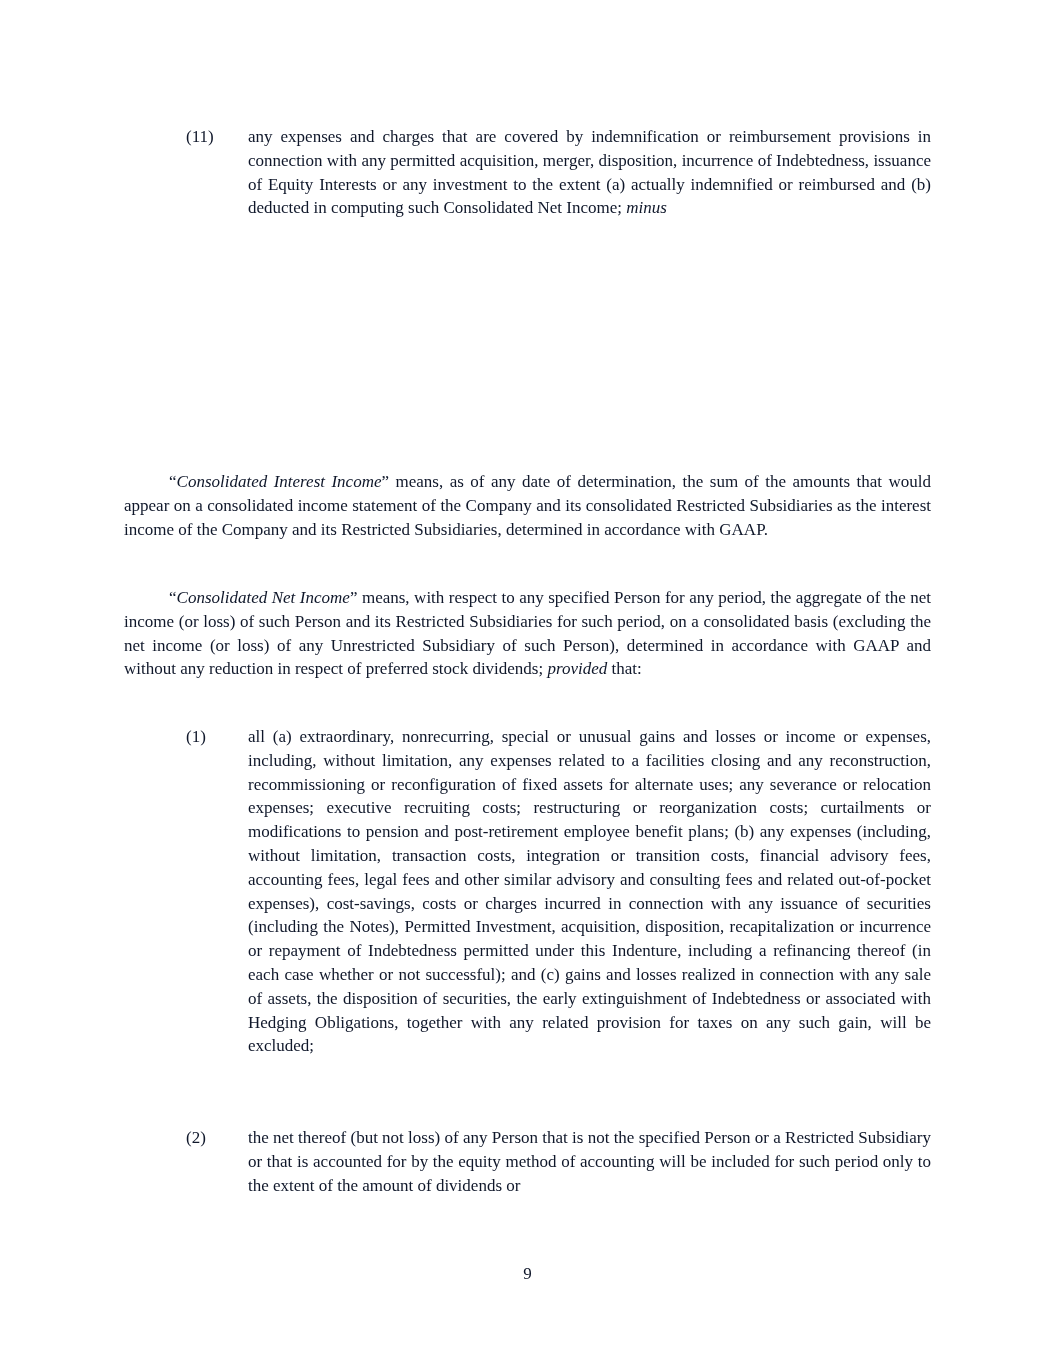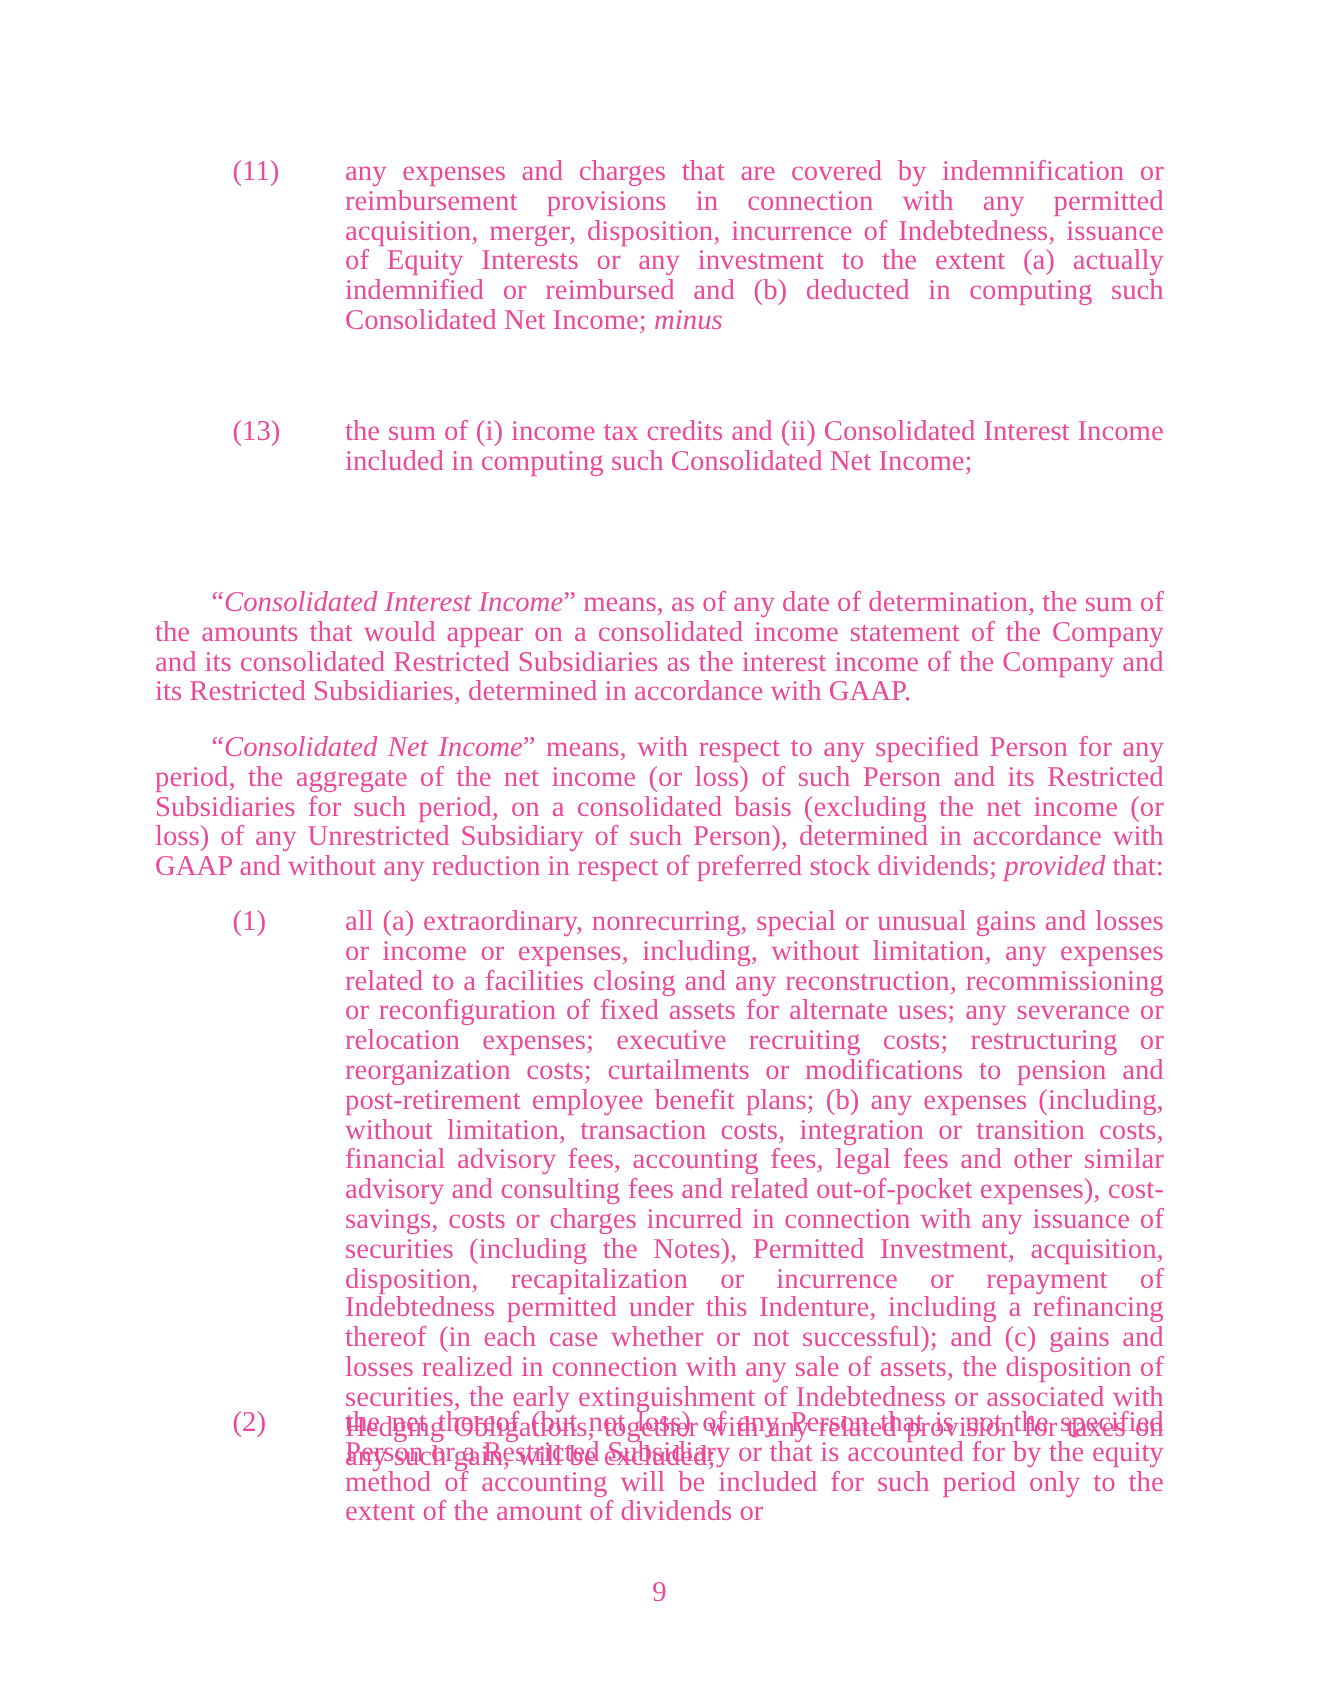--- a/index.html
+++ b/index.html
@@ -1,44 +1,40 @@
 <!DOCTYPE html>
 <html><head>
 <meta charset="utf-8">
 <style>
   html, body { margin: 0; padding: 0; background: #ffffff; }
   body { width: 1055px; height: 1365px; position: relative; overflow: hidden; }
   .page {
     position: absolute; left: 0; top: 0; width: 1055px; height: 1076px;
     font-family: "Liberation Serif", "DejaVu Serif", serif;
-    font-size: 23px; line-height: 23.8px; color: #ec4899;
+    font-size: 17px; line-height: 23.8px; color: #0f172a;
   }
   .item { position: absolute; left: 186px; width: 745px; }
   .item .num { position: absolute; left: 0; top: 0; }
-  .item .txt { margin-left: 90px; text-align: justify; }
+  .item .txt { margin-left: 62px; text-align: justify; }
   .para { position: absolute; left: 124px; width: 807px; text-align: justify; }
   .para.indent { text-indent: 45px; }
   em { font-style: italic; }
   .page-number { position: absolute; top: 1262px; left: 0; width: 1055px; text-align: center; }
 </style>
 </head>
 <body>
 
 <div class="page">
 
   <div class="item" style="top:125px;">
     <span class="num">(11)</span>
     <div class="txt"><span>any expenses and charges that are covered by indemnification or reimbursement provisions in connection with any permitted acquisition, merger, disposition, incurrence of Indebtedness, issuance of Equity Interests or any investment to the extent (a) actually indemnified or reimbursed and (b) deducted in computing such Consolidated Net Income; </span><em>minus</em></div>
   </div>
 
 
-  <div class="item" style="top:333px;">
-    <span class="num">(13)</span>
-    <div class="txt"><span>the sum of (i) income tax credits and (ii) Consolidated Interest Income included in computing such Consolidated Net Income;</span></div>
-  </div>
 
 
   <div class="para indent" style="top:470px;"><span>“</span><em>Consolidated Interest Income</em><span>”</span><span> means, as of any date of determination, the sum of the amounts that would appear on a consolidated income statement of the Company and its consolidated Restricted Subsidiaries as the interest income of the Company and its Restricted Subsidiaries, determined in accordance with GAAP.</span></div>
 
   <div class="para indent" style="top:586px;"><span>“</span><em>Consolidated Net Income</em><span>”</span><span> means, with respect to any specified Person for any period, the aggregate of the net income (or loss) of such Person and its Restricted Subsidiaries for such period, on a consolidated basis (excluding the net income (or loss) of any Unrestricted Subsidiary of such Person), determined in accordance with GAAP and without any reduction in respect of preferred stock dividends; </span><em>provided</em><span> that:</span></div>
 
   <div class="item" style="top:725px;">
     <span class="num">(1)</span>
     <div class="txt">all (a) extraordinary, nonrecurring, special or unusual gains and losses or income or expenses, including, without limitation, any expenses related to a facilities closing and any reconstruction, recommissioning or reconfiguration of fixed assets for alternate uses; any severance or relocation expenses; executive recruiting costs; restructuring or reorganization costs; curtailments or modifications to pension and post-retirement employee benefit plans; (b)&nbsp;any expenses (including, without limitation, transaction costs, integration or transition costs, financial advisory fees, accounting fees, legal fees and other similar advisory and consulting fees and related out-of-pocket expenses), cost-savings, costs or charges incurred in connection with any issuance of securities (including the Notes), Permitted Investment, acquisition, disposition, recapitalization or incurrence or repayment of Indebtedness permitted under this Indenture, including a refinancing thereof (in each case whether or not successful); and (c) gains and losses realized in connection with any sale of assets, the disposition of securities, the early extinguishment of Indebtedness or associated with Hedging Obligations, together with any related provision for taxes on any such gain, will be excluded;</div>
   </div>

